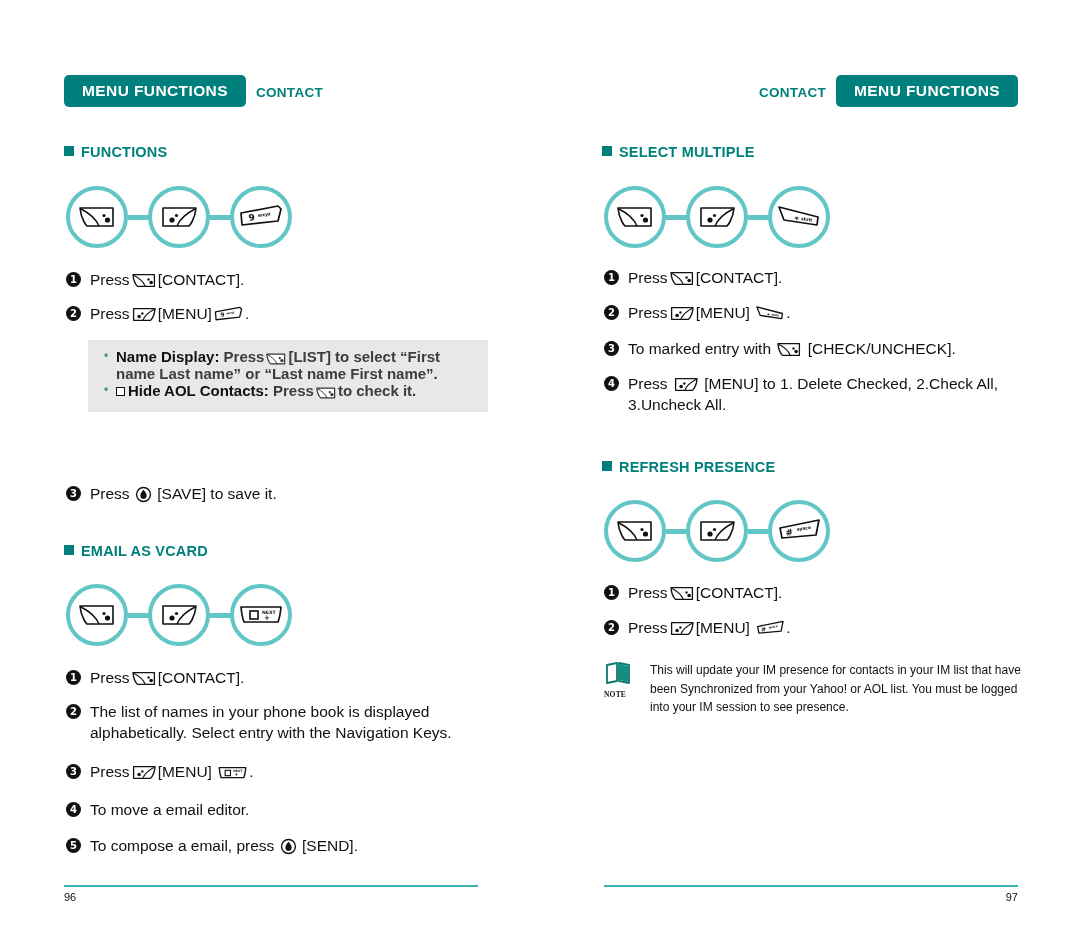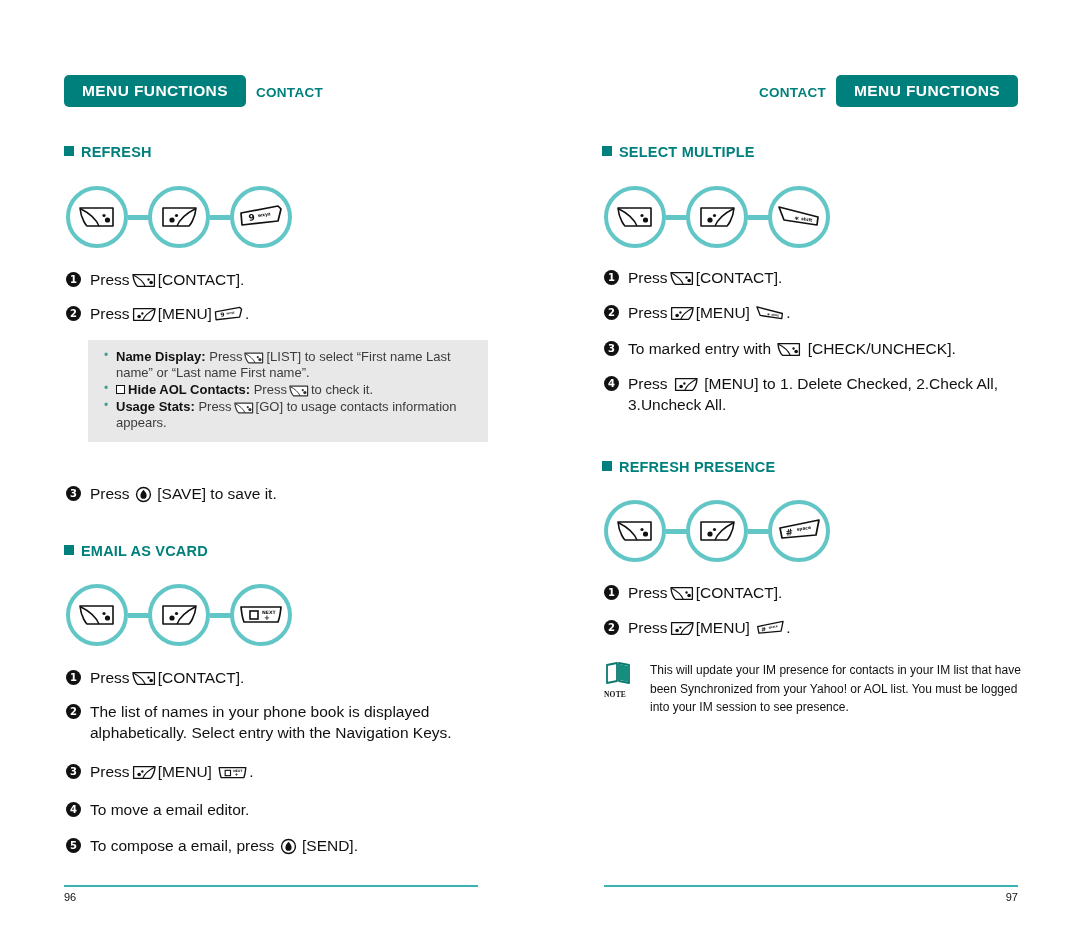--- a/index.html
+++ b/index.html
@@ -77,22 +77,22 @@
   .stxt .inl { vertical-align:-4px; margin:0 1px; }
 
   
   .tipbox {
     position:absolute;
     background:#e8e8e8;
     padding:9px 14px 11px 14px;
   }
   .tipbox ul { margin:0; padding:0; list-style:none; }
   .tipbox li {
-    font-size:13px; line-height:15.5px; color:#3c3c3c;
-    padding-left:14px; position:relative; margin-bottom:1px;
+    font-size:15px; line-height:15.5px; color:#3c3c3c;
+    padding-left:14px; position:relative; margin-bottom:1px;font-weight:bold;
   }
   .tipbox li::before {
     content:"•"; color:#4a9c96; position:absolute; left:2px; top:-1px; font-size:12px;
   }
   .tipbox b { color:#111; }
   .tipbox .inl { vertical-align:-4px; margin:0 1px; }
   .cbx {
     display:inline-block; width:9px; height:9px;
     border:1.6px solid #111; background:#fff;
     vertical-align:0px; margin-right:3px;
@@ -113,21 +113,21 @@
 </head>
 <body>
 
 <div class="page left">
 
   <div class="hdr">
     <span class="hdr-pill">MENU FUNCTIONS</span><span class="hdr-side">CONTACT</span>
   </div>
 
   <div class="sec-h" style="left:64px; top:131px;">
-    <span class="bullet"></span><span>REFRESH</span>
+    <span class="bullet"></span><span>FUNCTIONS</span>
   </div>
 
   <div class="keyrow" style="left:66px; top:173px;">
     <div class="kc">
       <svg width="40" height="26" viewBox="0 0 40 26">
           <path d="M3 4 L36 4 L36 22 L10 22 C10 22 4 16 3 4 Z" fill="#fff" stroke="#111" stroke-width="1.6" stroke-linejoin="round"></path>
           <path d="M4 5 C12 9 19 15 22 22" fill="none" stroke="#111" stroke-width="1.4"></path>
           <circle cx="27" cy="11.5" r="1.6" fill="#111"></circle>
           <circle cx="30.5" cy="16" r="2.6" fill="#111"></circle>
         </svg>
@@ -180,26 +180,20 @@
             <path d="M4 5 C12 9 19 15 22 22" fill="none" stroke="#333" stroke-width="1.8"></path>
             <circle cx="27" cy="11.5" r="2" fill="#333"></circle>
             <circle cx="31" cy="16" r="3" fill="#333"></circle>
           </svg><span>[LIST] to select “First name Last name” or “Last name First name”.</span></li>
       <li><span class="cbx"></span><b>Hide AOL Contacts:</b> <span>Press</span><svg class="inl" width="22" height="14" viewBox="0 0 40 26">
             <path d="M3 4 L36 4 L36 22 L10 22 C10 22 4 16 3 4 Z" fill="#fff" stroke="#333" stroke-width="2.2" stroke-linejoin="round"></path>
             <path d="M4 5 C12 9 19 15 22 22" fill="none" stroke="#333" stroke-width="1.8"></path>
             <circle cx="27" cy="11.5" r="2" fill="#333"></circle>
             <circle cx="31" cy="16" r="3" fill="#333"></circle>
           </svg><span>to check it.</span></li>
-      <li><b>Usage Stats:</b> <span>Press</span><svg class="inl" width="22" height="14" viewBox="0 0 40 26">
-            <path d="M3 4 L36 4 L36 22 L10 22 C10 22 4 16 3 4 Z" fill="#fff" stroke="#333" stroke-width="2.2" stroke-linejoin="round"></path>
-            <path d="M4 5 C12 9 19 15 22 22" fill="none" stroke="#333" stroke-width="1.8"></path>
-            <circle cx="27" cy="11.5" r="2" fill="#333"></circle>
-            <circle cx="31" cy="16" r="3" fill="#333"></circle>
-          </svg><span>[GO] to usage contacts information appears.</span></li>
     </ul>
   </div>
 
   <div class="step" style="left:66px; top:470px; width:420px;">
     <div class="num">3</div>
     <div class="stxt"><span>Press</span> <svg class="inl" width="17" height="17" viewBox="0 0 22 22">
           <circle cx="11" cy="11" r="9" fill="#fff" stroke="#111" stroke-width="1.8"></circle>
           <path d="M11 5 C14 8.5 15 10.5 15 12.5 A4 4 0 0 1 7 12.5 C7 10.5 8 8.5 11 5 Z" fill="#111"></path>
         </svg> <span>[SAVE] to save it.</span></div>
   </div>

